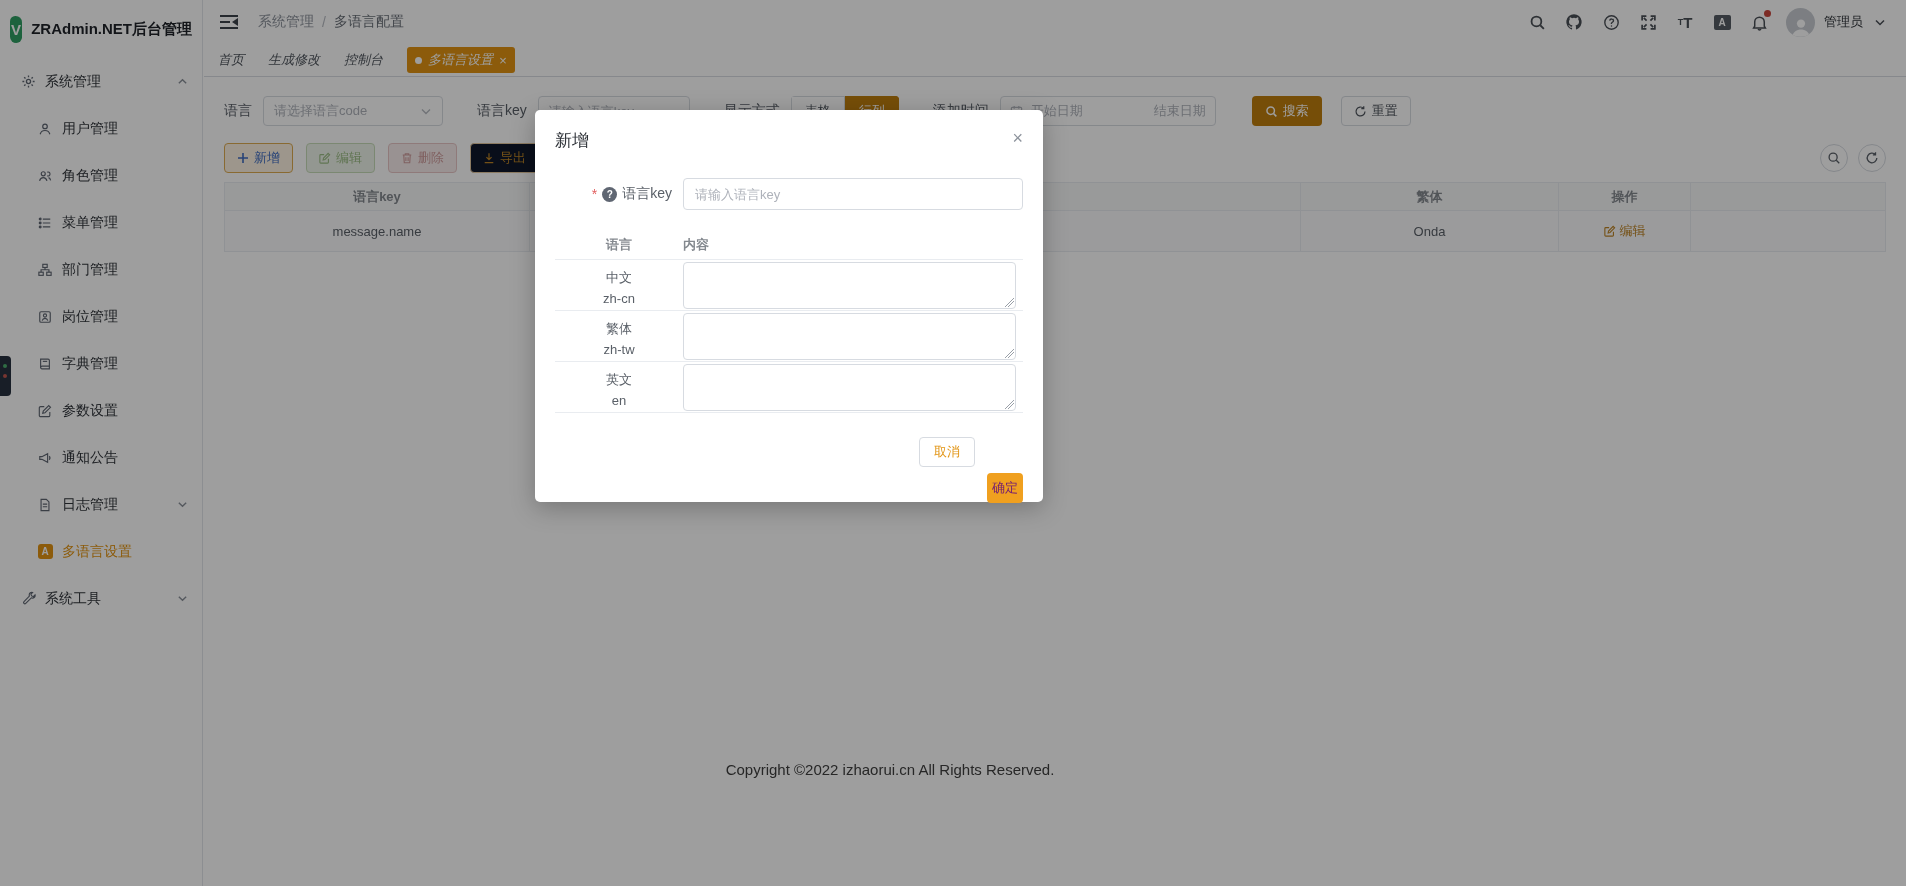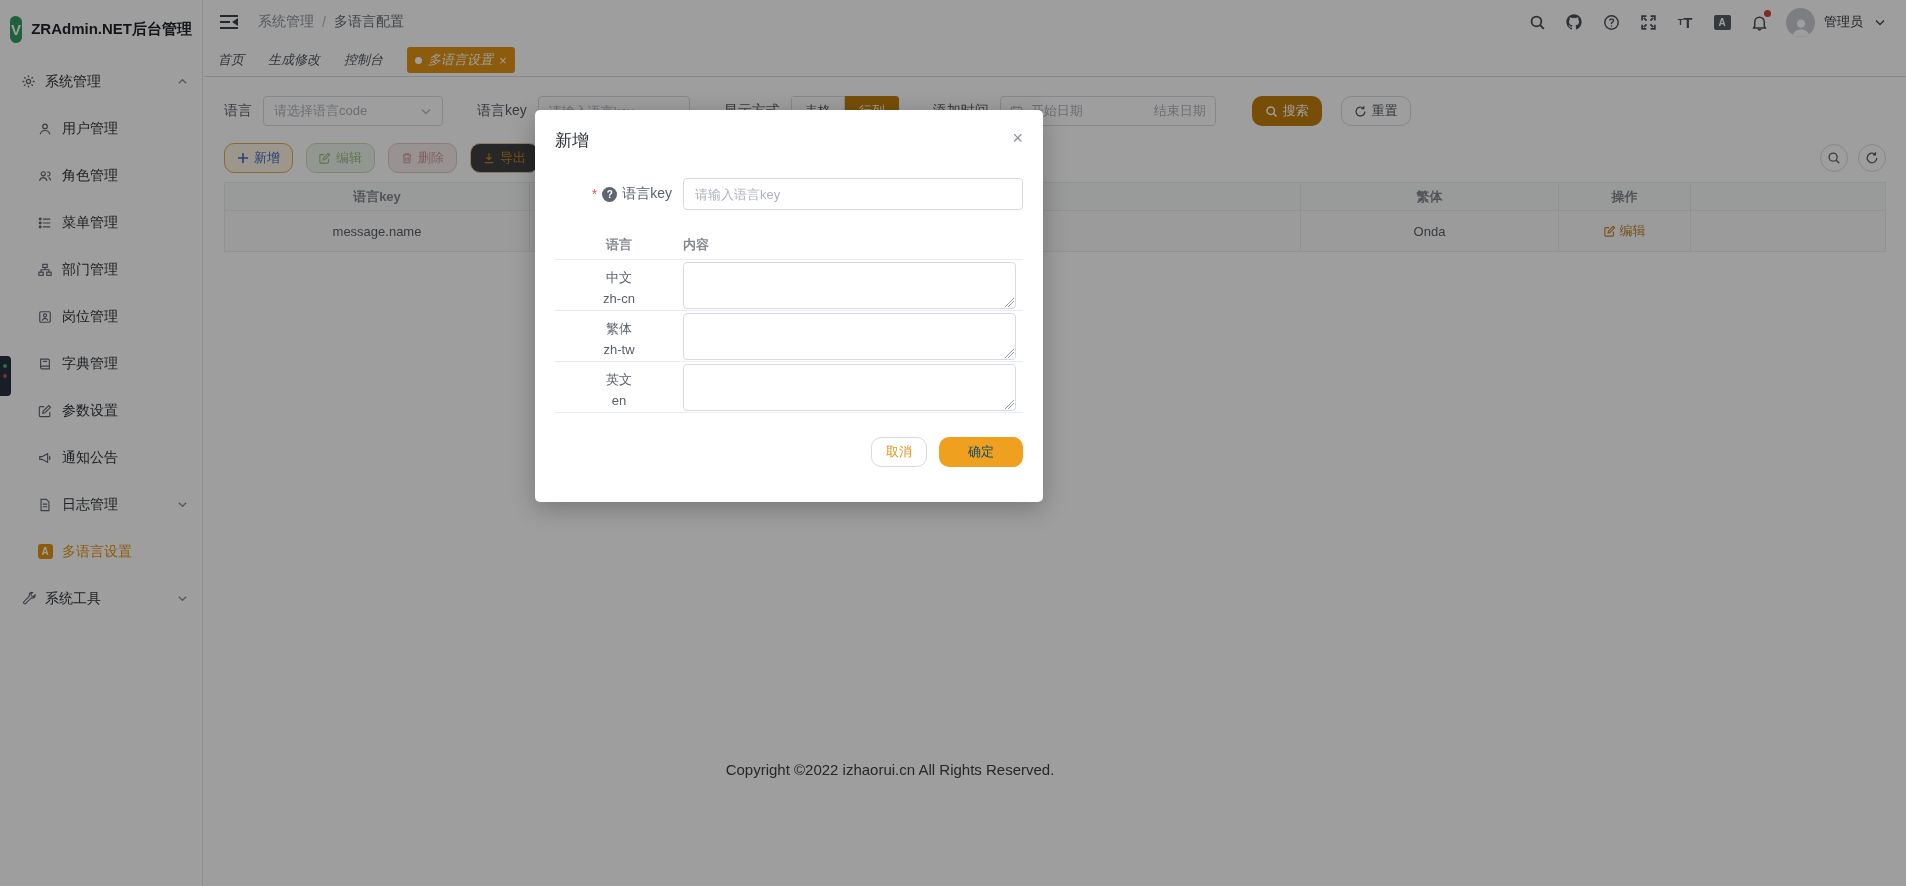--- a/index.html
+++ b/index.html
@@ -68,32 +68,32 @@
   .inp::placeholder { color:#aeb2ba; }
   .key-inp { width:152px; }
   .gap { width:34px; flex:none; }
   .radio-grp { display:inline-flex; height:30px; border-radius:4px; overflow:hidden; }
   .radio-btn { padding:0 13px; display:flex; align-items:center; font-size:13px; cursor:pointer;
                border:1px solid #d7dbe1; background:#fff; color:#4e545c; }
   .radio-btn.on { background:#bf7e0d; border-color:#bf7e0d; color:#fff; }
   .dater { width:216px; height:30px; border:1px solid #d7dbe1; border-radius:4px; background:#fff;
            display:flex; align-items:center; gap:8px; padding:0 9px; color:#aeb2ba; font-size:13px; }
   .dater .dsep { flex:1; }
-  .btn { height:30px; border-radius:10px; border:1px solid transparent; font-size:13px; font-family:inherit;
+  .btn { height:30px; border-radius:4px; border:1px solid transparent; font-size:13px; font-family:inherit;
          display:inline-flex; align-items:center; gap:5px; padding:0 12px; cursor:pointer; }
   .btn-search { background:#bf7e0d; color:#fff; }
   .btn-reset { background:#fff; border-color:#d7dbe1; color:#4e545c; }
 
   
   .toolbar { margin-top:16px; display:flex; align-items:center; gap:13px; }
   .btn-add  { background:#fdf3e2; border-color:#ddab52; color:#3f6bc0; }
   .btn-edit { background:#eef4ea; border-color:#c7dcb9; color:#9cbd86; }
   .btn-del  { background:#f7ecec; border-color:#e7c6c6; color:#cf9c9c; }
   .btn-exp  { background:#fdf6ec; border-color:#e3c globalThis9e; color:#bd8426; }
-  .btn-exp  { background:#404040; border-color:#e3c79e; color:#bd8426; }
+  .btn-exp  { background:#0f172a; border-color:#e3c79e; color:#bd8426; }
   .tool-right { margin-left:auto; display:flex; gap:10px; }
   .circ { width:28px; height:28px; border-radius:50%; border:1px solid #d7dbe1; background:#fff;
           display:flex; align-items:center; justify-content:center; color:#5a6068; cursor:pointer; }
 
   
   .dtable { margin-top:9px; border:1px solid #e9ecf0; font-size:13px; }
   .trow { display:flex; }
   .thead { background:#f7f8f9; color:#84898f; font-weight:bold; }
   .thead .cell { height:27px; }
   .tbody { background:#fbfbfc; color:#5a6068; border-top:1px solid #e9ecf0; }
@@ -129,21 +129,21 @@
   .m-col-cont { flex:1; text-align:left; }
   .m-row { display:flex; align-items:flex-end; border-bottom:1px solid #e9ecf0; padding:1px 0; height:51px; }
   .m-langcell { width:128px; text-align:center; font-size:13px; color:#5a6068; line-height:21px; }
   .ta-wrap { flex:1; position:relative; margin-right:7px; }
   .m-ta { width:100%; height:47px; border:1px solid #d7dbe1; border-radius:4px; resize:none;
           font-family:inherit; font-size:13px; padding:5px 8px; display:block; color:#30343a; }
   .grip { position:absolute; right:2px; bottom:2px; width:9px; height:9px; pointer-events:none;
           background:linear-gradient(135deg, transparent 0 45%, #9aa0a8 45% 52%, transparent 52% 63%, #9aa0a8 63% 70%, transparent 70%); }
   .m-foot { display:flex; justify-content:flex-end; gap:12px; margin-top:24px; }
   .btn-cancel { background:#fff; border-color:#d7dbe1; color:#e29413; padding:0 14px; }
-  .btn-ok { background:#f0a01f; color:#0c4a6e; padding:0 28px; }
+  .btn-ok { background:#f0a01f; color:#701a75; padding:0 4px;margin-top:36px; }
 </style>
 </head>
 <body>
 
 <div class="stage">
 
   <aside class="sidebar">
     <div class="logo-row">
       <div class="logo-badge">V</div>
       <div class="logo-title">ZRAdmin.NET后台管理</div>

